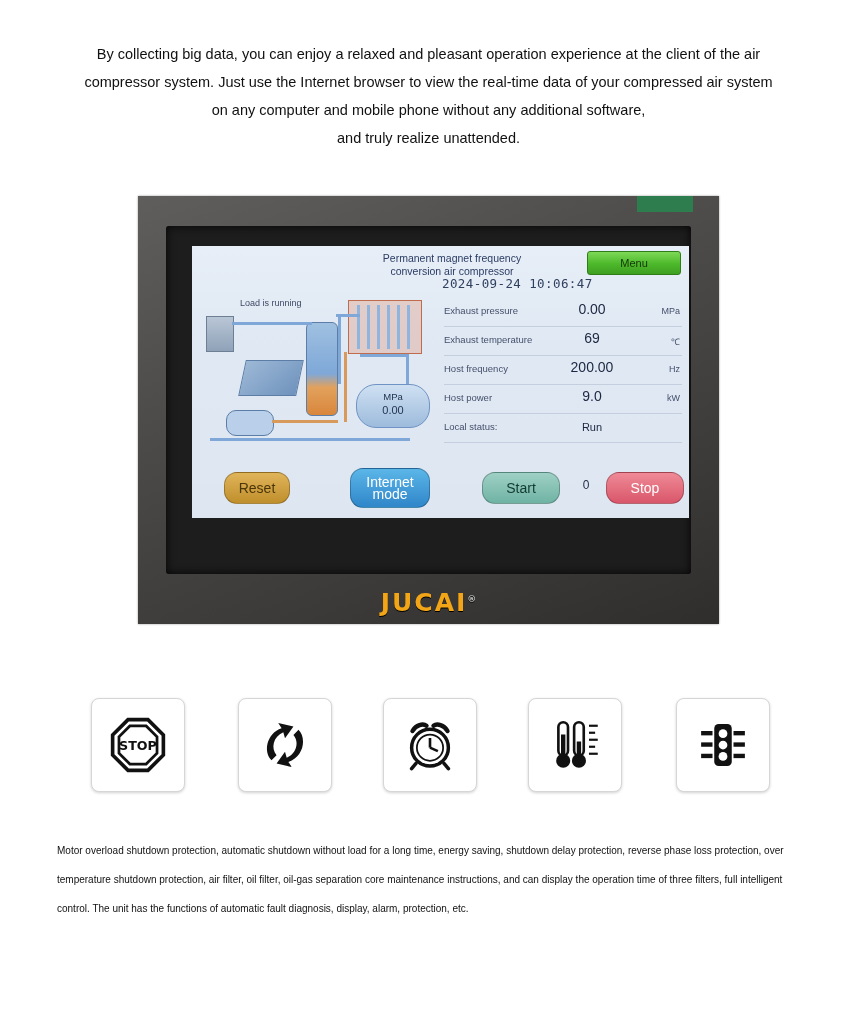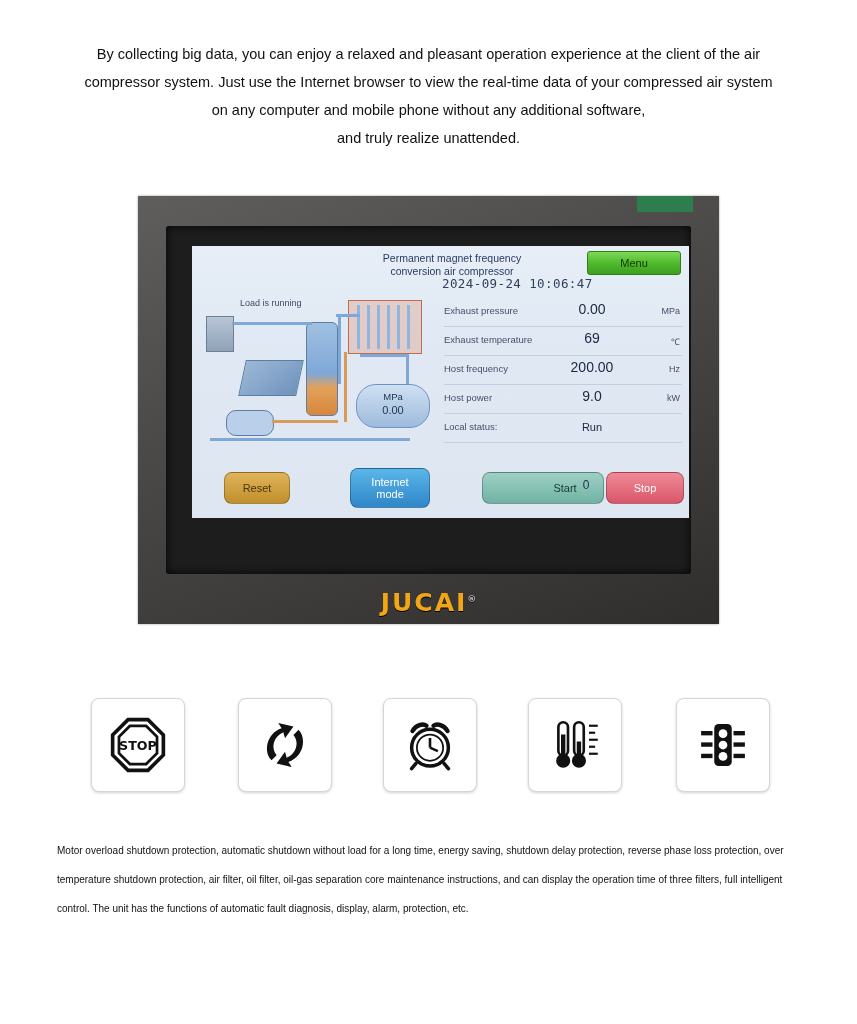--- a/index.html
+++ b/index.html
@@ -263,44 +263,43 @@
   
   .scr-buttons {
     position: absolute;
     left: 0; right: 0;
     top: 222px;
     height: 44px;
   }
   .sbtn {
     position: absolute;
     height: 30px;
-    border-radius: 8px;
+    border-radius: 13px;
     display: flex;
     align-items: center;
     justify-content: center;
-    font-size: 11px;
+    font-size: 14px;
     line-height: 12px;
     text-align: center;
     color: #ffffff;
     border: 1px solid rgba(0,0,0,0.25);
   }
   .sbtn.reset {
     left: 32px; top: 4px; width: 64px;
     background: linear-gradient(180deg,#e0b45a,#c08f2c);
     color: #4a3608;
   }
   .sbtn.auto {
     left: 158px; top: 0px; width: 78px; height: 38px;
     background: linear-gradient(180deg,#5bb6e8,#2f86c9);
   }
   .sbtn.start {
     left: 290px; top: 4px; width: 76px;
     background: linear-gradient(180deg,#9fd0c5,#6fb3a4);
     color: #123a33;
-    padding-left: 44px;
   }
   .scr-counter {
     position: absolute;
     left: 382px; top: 10px;
     width: 24px;
     text-align: center;
     font-size: 12px;
     color: #22314c;
   }
   .sbtn.stop {

